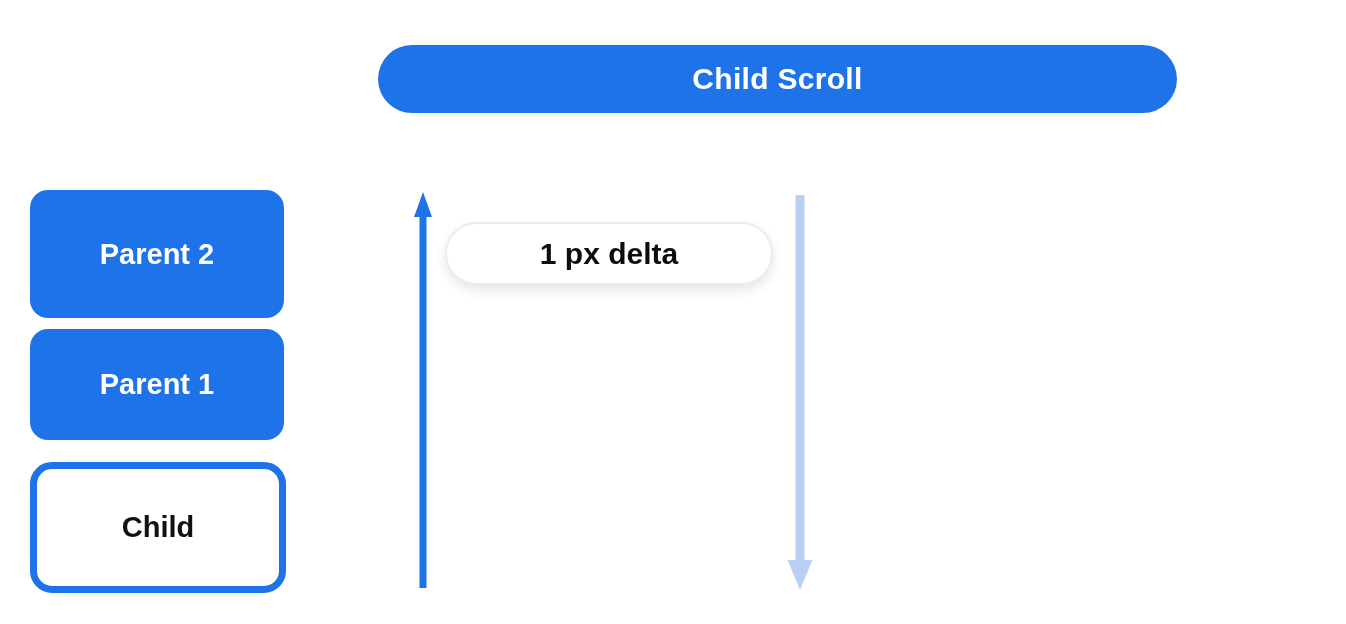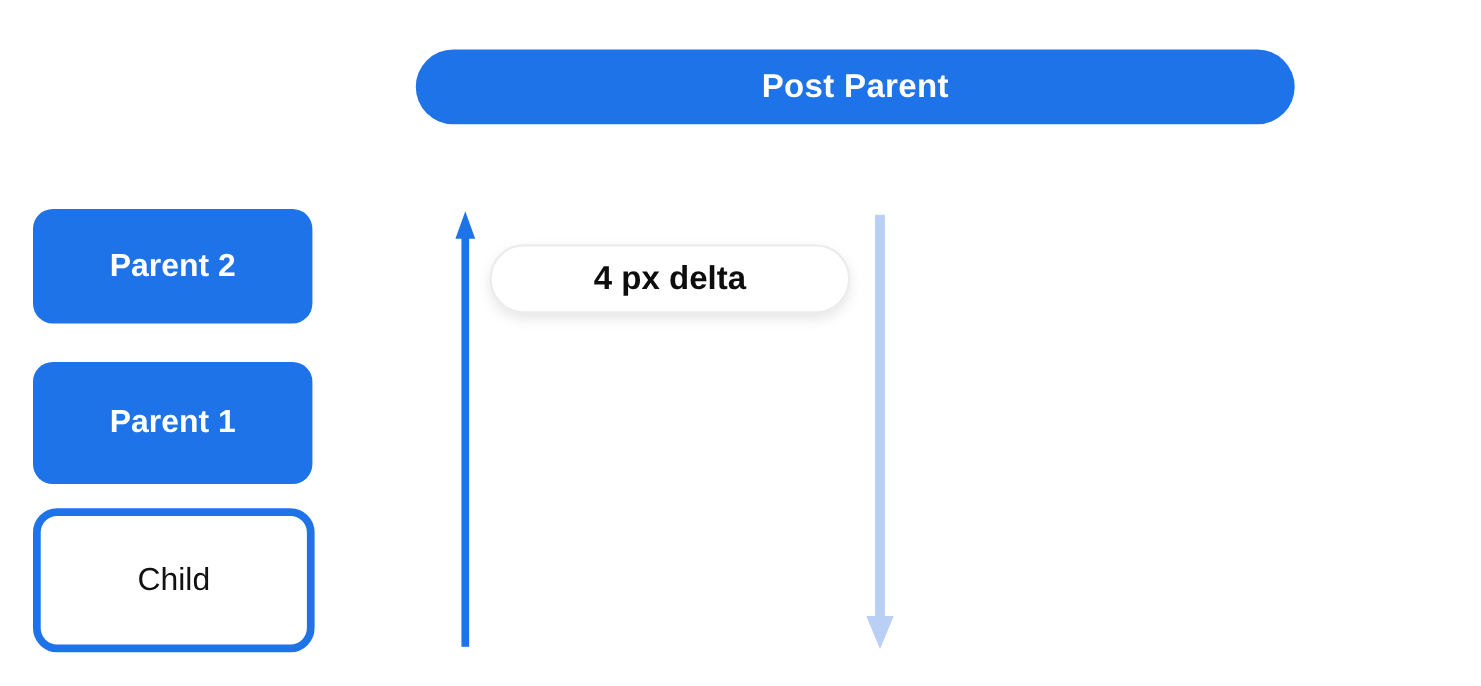--- a/index.html
+++ b/index.html
@@ -50,23 +50,23 @@
   .node-filled {
     background: #1F73E8;
     color: #ffffff;
   }
   .node-outlined {
     background: #ffffff;
     color: #111111;
     border: 7px solid #1F73E8;
     border-radius: 22px;
     width: 256px;
-    font-weight: 400;
+    font-weight: 700;
   }
-  .node-parent2 { top: 190px; height: 104px; }
+  .node-parent2 { top: 190px; height: 128px; }
   .node-parent1 { top: 329px; height: 111px; }
   .node-child   { top: 462px; height: 131px; }
 
   
   .arrow-svg {
     position: absolute;
     display: block;
   }
   .arrow-up   { left: 405px; top: 190px; }
   .arrow-down { left: 782px; top: 195px; }
@@ -105,21 +105,21 @@
     font-size: 29px;
     font-weight: 700;
   }
 </style>
 </head>
 <body>
 
 <div class="canvas">
 
   <div class="header-pill">
-    <span>Post Parent</span>
+    <span>Child Scroll</span>
   </div>
 
   <div class="node-box node-filled node-parent2">
     <span>Parent 2</span>
   </div>
 
   <div class="node-box node-filled node-parent1">
     <span>Parent 1</span>
   </div>
 
@@ -131,17 +131,17 @@
     <rect x="14.5" y="18" width="7" height="380" fill="#1F73E8"></rect>
     <polygon points="18,2 9,27 27,27" fill="#1F73E8"></polygon>
   </svg>
 
   <svg class="arrow-svg arrow-down" width="36" height="400" viewBox="0 0 36 400" aria-hidden="true">
     <rect x="13.5" y="0" width="9" height="368" fill="#B9CFF3"></rect>
     <polygon points="18,395 5.5,365 30.5,365" fill="#B9CFF3"></polygon>
   </svg>
 
   <div class="delta-pill">
-    <span>4 px delta</span>
+    <span>1 px delta</span>
   </div>
 
 
 </div>
 
 </body></html>

